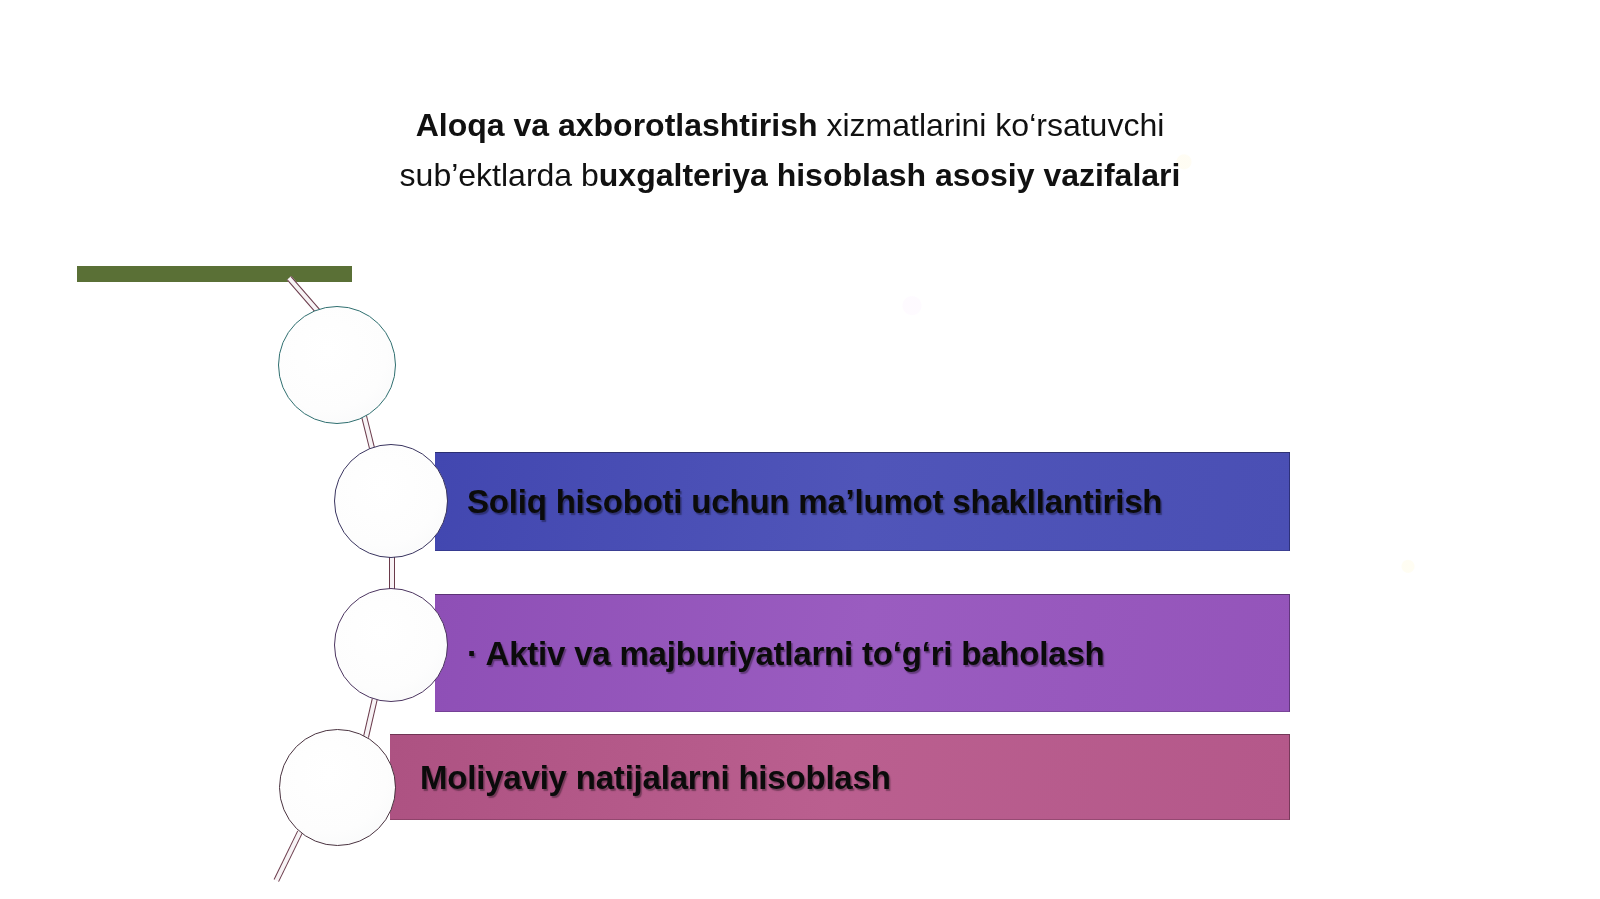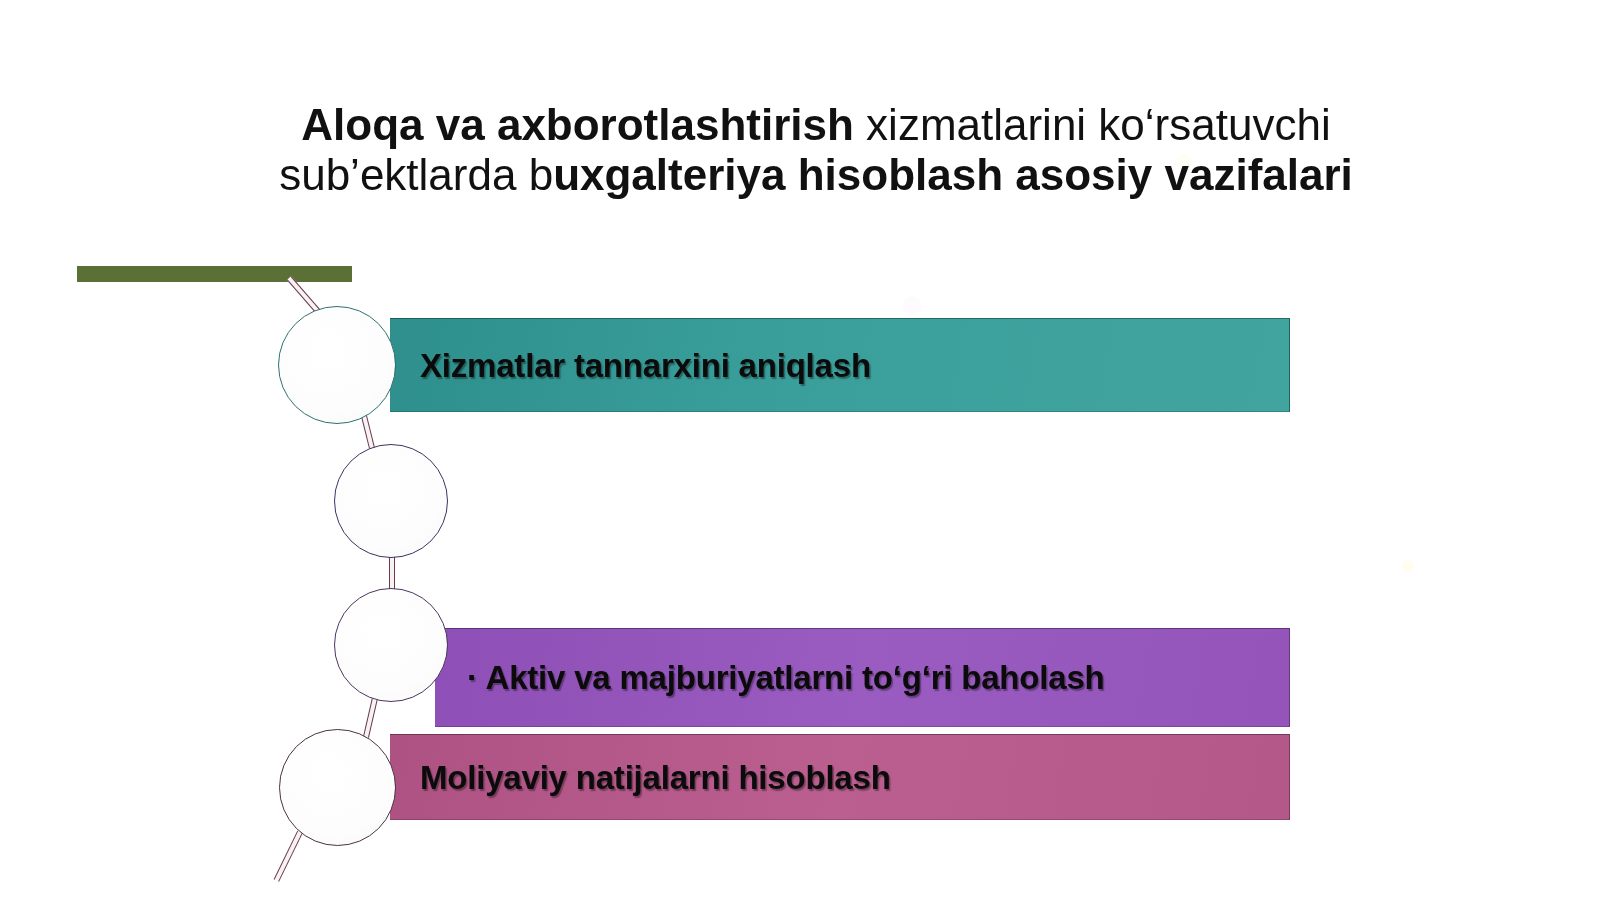--- a/index.html
+++ b/index.html
@@ -33,26 +33,26 @@
       radial-gradient(circle at 88% 63%, rgba(255,251,230,0.5) 0 6px, rgba(255,255,255,0) 7px),
       radial-gradient(circle at 41% 89%, rgba(255,250,228,0.45) 0 7px, rgba(255,255,255,0) 8px),
       radial-gradient(circle at 57% 34%, rgba(253,246,255,0.5) 0 9px, rgba(255,255,255,0) 10px),
       #ffffff;
     pointer-events: none;
   }
 
   
   #title-block {
     position: absolute;
-    left: 116px;
+    left: 90px;
     top: 100px;
     width: 1400px;
     text-align: center;
     color: #111111;
-    font-size: 44px;
+    font-size: 32px;
     line-height: 50px;
     letter-spacing: 0px;
   }
   .t-reg { font-weight: 400; }
   .t-bold { font-weight: 700; }
 
   
   #accent-bar {
     position: absolute;
     left: 77px;
@@ -96,21 +96,21 @@
     left: 390px; top: 318px; width: 900px; height: 94px;
     background: linear-gradient(100deg, #2e8f8c 0%, #3a9f9b 45%, #42a49f 100%);
     padding-left: 30px;
   }
   #bar-2 {
     left: 435px; top: 452px; width: 855px; height: 99px;
     background: linear-gradient(100deg, #4247b0 0%, #5055b9 50%, #4a4fb4 100%);
     padding-left: 32px;
   }
   #bar-3 {
-    left: 435px; top: 628px; width: 855px; height: 99px;
+    left: 435px; top: 594px; width: 855px; height: 118px;
     background: linear-gradient(100deg, #8e4fb6 0%, #9a5cc0 50%, #9454ba 100%);
     padding-left: 32px;
   }
   #bar-4 {
     left: 390px; top: 734px; width: 900px; height: 86px;
     background: linear-gradient(100deg, #ad5282 0%, #ba5f8f 50%, #b4588a 100%);
     padding-left: 30px;
   }
 
   .bar-text { display: block; }
@@ -145,24 +145,24 @@
   <div class="connector" style="left:286px; top:278px; height:46px; transform: rotate(-41deg);"></div>
 
   <div class="connector" style="left:360px; top:412px; height:44px; transform: rotate(-14deg);"></div>
 
   <div class="connector" style="left:389px; top:556px; height:34px; transform: rotate(0deg);"></div>
 
   <div class="connector" style="left:372px; top:698px; height:40px; transform: rotate(13deg);"></div>
 
   <div class="connector" style="left:297px; top:832px; height:54px; transform: rotate(26deg);"></div>
 
-  <div id="bar-1" class="bar">
-    <span class="bar-text">Xizmatlar tannarxini aniqlash</span>
+
+  <div id="bar-2" class="bar">
+    <span class="bar-text">Soliq hisoboti uchun ma’lumot shakllantirish</span>
   </div>
-
 
   <div id="bar-3" class="bar">
     <span class="bar-text">· Aktiv va majburiyatlarni to‘g‘ri baholash</span>
   </div>
 
   <div id="bar-4" class="bar">
     <span class="bar-text">Moliyaviy natijalarni hisoblash</span>
   </div>
 
   <div id="circle-1" class="node-circle"></div>

